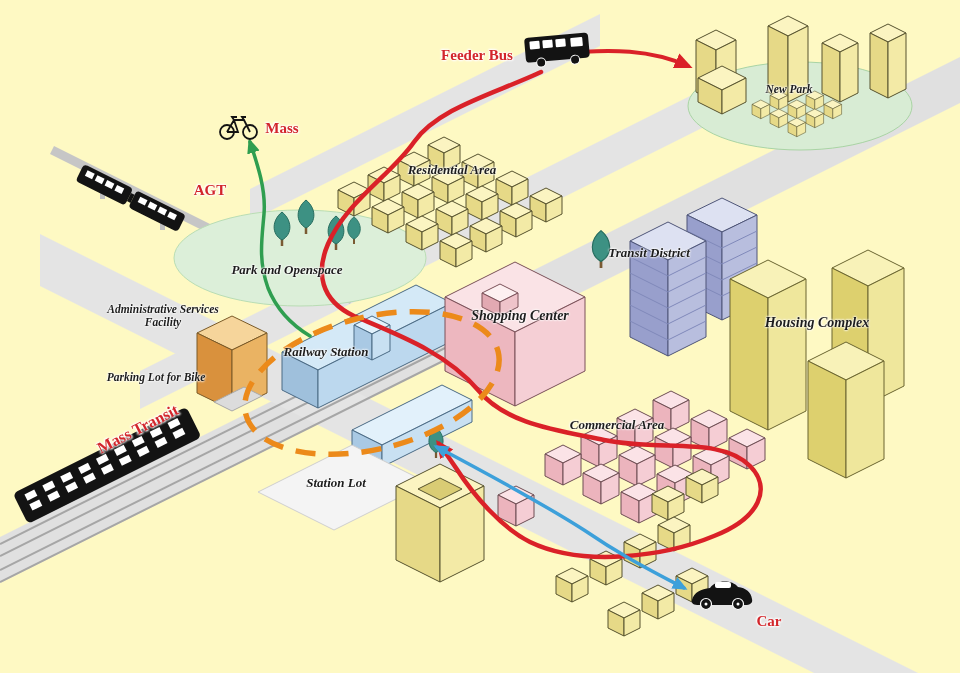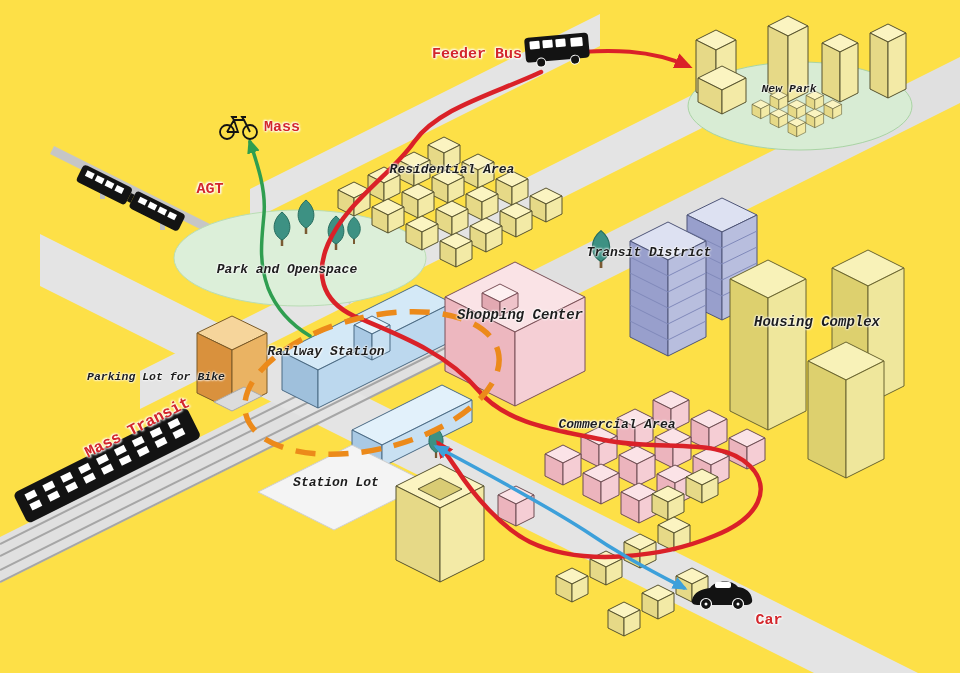--- a/index.html
+++ b/index.html
@@ -1,18 +1,18 @@
 <!DOCTYPE html>
 <html><head>
 <meta charset="utf-8">
 <title>Intermodal Transfer Facilities</title>
 <style>
   html,body{margin:0;padding:0;background:#fff;}
-  .stage{position:relative;width:960px;height:673px;background:#fde047;overflow:hidden;
-         font-family:Liberation Mono, monospace;}
+  .stage{position:relative;width:960px;height:673px;background:#fef9c3;overflow:hidden;
+         font-family:Liberation Serif, serif;}
   .stage svg{position:absolute;left:0;top:0;}
   .labels{position:absolute;left:0;top:0;width:100%;height:100%;pointer-events:none;}
   .lbl{position:absolute;transform:translate(-50%,-50%);font-style:italic;font-weight:bold;
        font-size:13px;color:#1d1d1d;white-space:nowrap;text-align:center;line-height:1.12;
        text-shadow:0 0 2px #fff,0 0 2px #fff,0 0 3px #fff;}
   .lbl.small{font-size:11.5px;}
   .lbl.big{font-size:14px;}
   .lbl.wrap{white-space:normal;width:128px;}
   .lbl.red{font-style:normal;color:#d3262b;font-weight:800;font-size:15px;
            text-shadow:0 0 2px #fff,0 0 3px #fff,1px 1px 2px #fff,-1px -1px 2px #fff;}
@@ -356,20 +356,21 @@
 </svg>
 
 <div class="labels">
   <div class="lbl red" style="left:477px;top:55px">Feeder Bus</div>
   <div class="lbl small" style="left:789px;top:89px">New Park</div>
   <div class="lbl red" style="left:282px;top:128px">Mass</div>
   <div class="lbl red" style="left:210px;top:190px">AGT</div>
   <div class="lbl" style="left:452px;top:170px">Residential Area</div>
   <div class="lbl" style="left:287px;top:270px">Park and Openspace</div>
   <div class="lbl" style="left:649px;top:253px">Transit District</div>
+  <div class="lbl small wrap" style="left:163px;top:316px">Administrative Services Facility</div>
   <div class="lbl" style="left:326px;top:352px">Railway Station</div>
   <div class="lbl big" style="left:520px;top:316px">Shopping Center</div>
   <div class="lbl big" style="left:817px;top:323px">Housing Complex</div>
   <div class="lbl small" style="left:156px;top:377px">Parking Lot for Bike</div>
   <div class="lbl red big rot" style="left:138px;top:429px">Mass Transit</div>
   <div class="lbl" style="left:617px;top:425px">Commercial Area</div>
   <div class="lbl" style="left:336px;top:483px">Station Lot</div>
   <div class="lbl red" style="left:769px;top:621px">Car</div>
 </div>
 </div>

